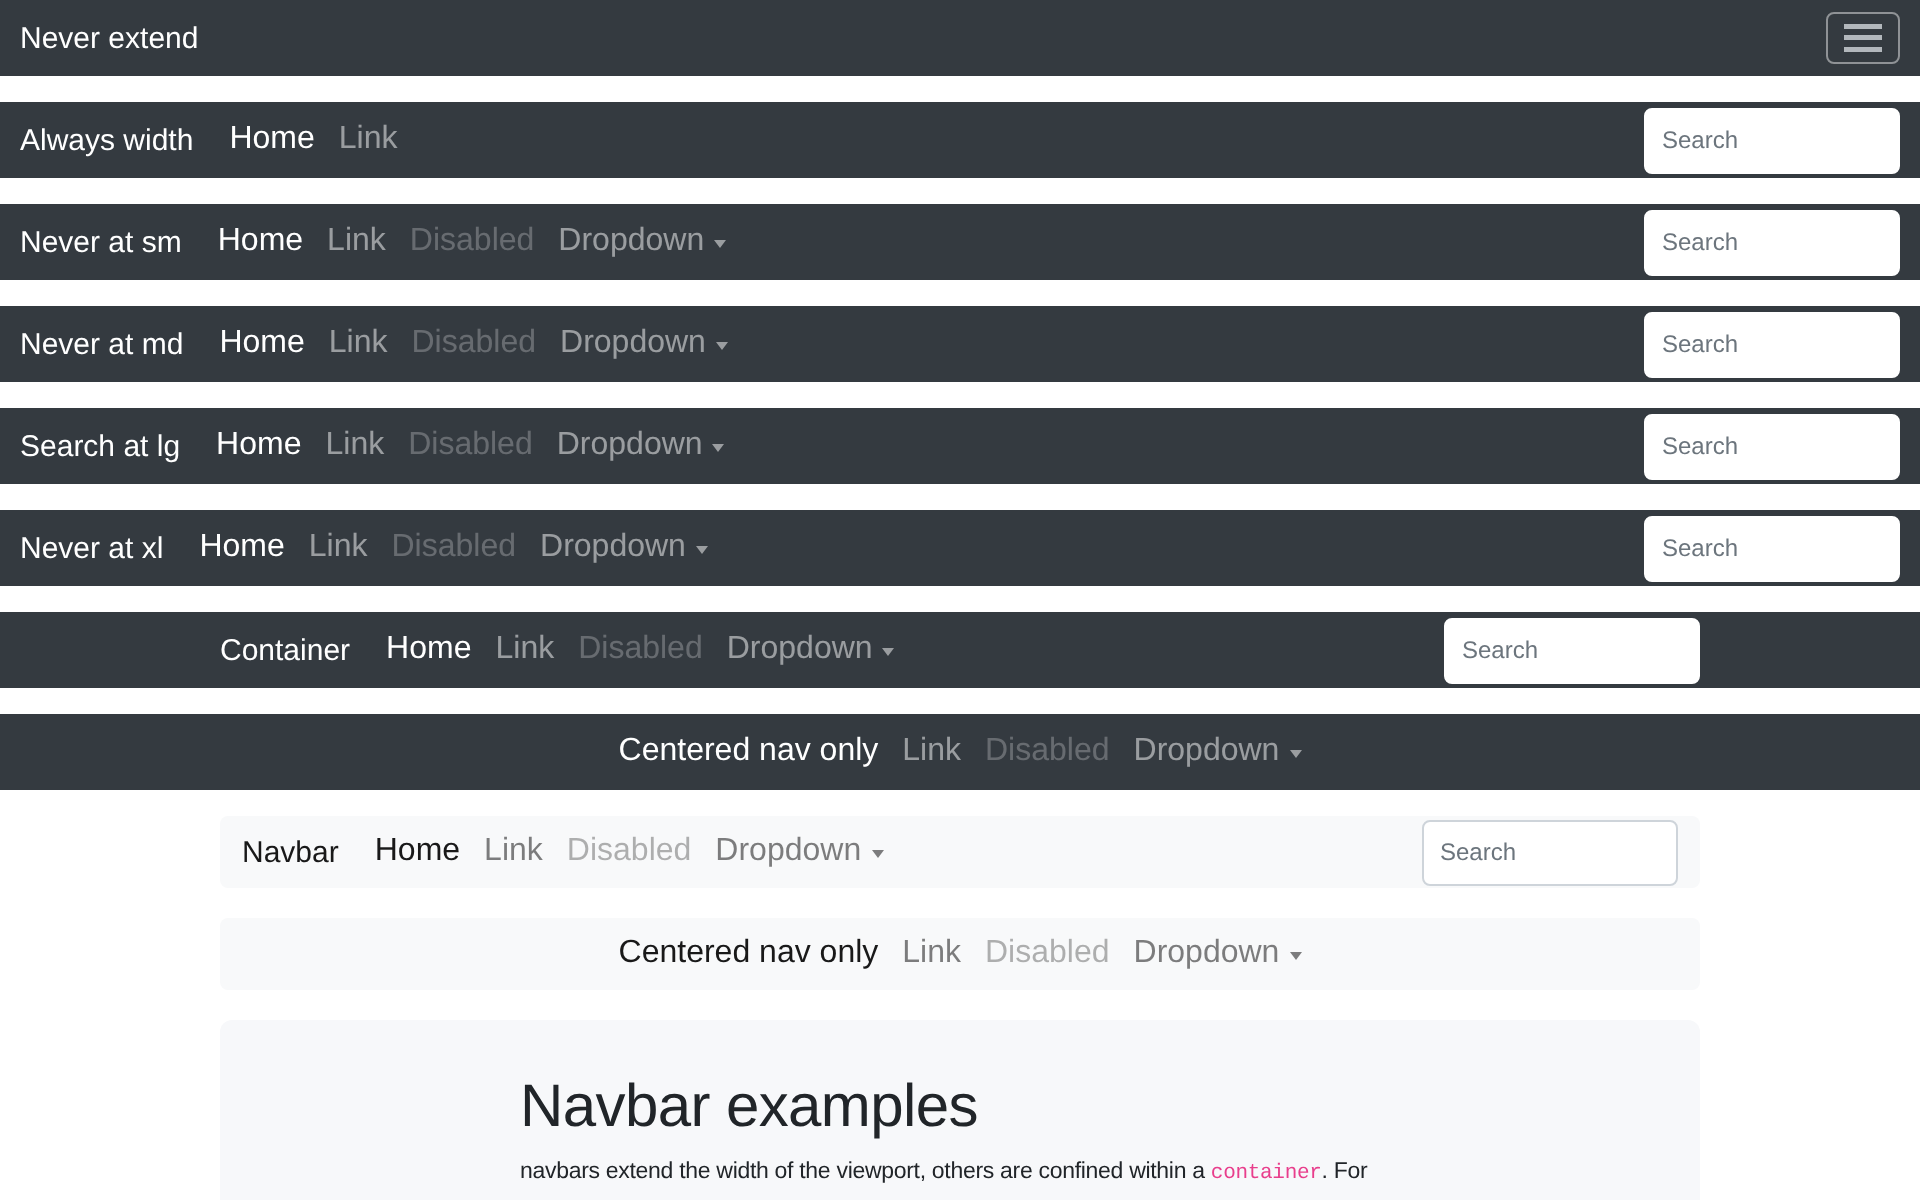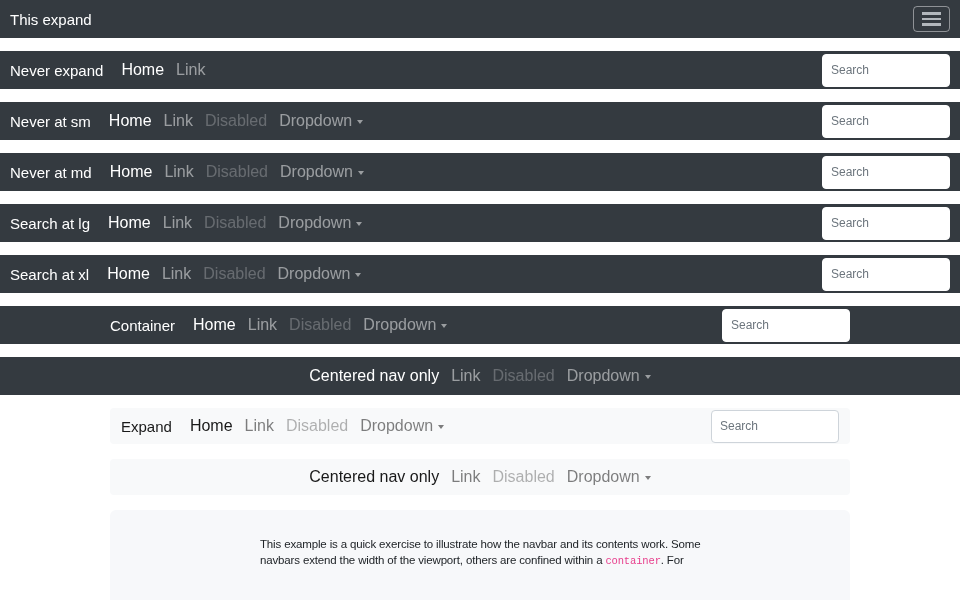--- a/index.html
+++ b/index.html
@@ -74,28 +74,28 @@
                color: #212529; margin: 0 0 6px; letter-spacing: -0.3px; }
   .pline { font-size: 11.5px; line-height: 16px; margin: 0;
            letter-spacing: -0.15px; white-space: nowrap; color: #212529; }
   code.inline-code { font-family: "Liberation Mono", monospace;
                      font-size: 10.5px; color: #e83e8c; }
 </style>
 </head>
 <body>
 
 <nav class="nb dark">
-  <a class="brand">This expand</a>
+  <a class="brand">Never extend</a>
   <button class="toggler">
     <span class="hamburger"></span>
   </button>
 </nav>
 
 <nav class="nb dark">
-  <a class="brand">Never expand</a>
+  <a class="brand">Always width</a>
   <ul class="nav">
     <li><a class="nl active">Home</a></li>
     <li><a class="nl">Link</a></li>
   </ul>
   <input type="text" class="search on-dark" placeholder="Search" style="">
 </nav>
 
 <nav class="nb dark">
   <a class="brand">Never at sm</a>
   <ul class="nav">
@@ -132,21 +132,21 @@
     <li><a class="nl disabled">Disabled</a></li>
     <li><a class="nl">
           <span>Dropdown</span>
           <span class="caret"></span>
         </a></li>
   </ul>
   <input type="text" class="search on-dark" placeholder="Search" style="">
 </nav>
 
 <nav class="nb dark">
-  <a class="brand">Search at xl</a>
+  <a class="brand">Never at xl</a>
   <ul class="nav">
     <li><a class="nl active">Home</a></li>
     <li><a class="nl">Link</a></li>
     <li><a class="nl disabled">Disabled</a></li>
     <li><a class="nl">
           <span>Dropdown</span>
           <span class="caret"></span>
         </a></li>
   </ul>
   <input type="text" class="search on-dark" placeholder="Search" style="">
@@ -176,21 +176,21 @@
     <li><a class="nl">
           <span>Dropdown</span>
           <span class="caret"></span>
         </a></li>
   </ul>
 </nav>
 
 <div class="container">
 
   <nav class="nb light">
-    <a class="brand">Expand</a>
+    <a class="brand">Navbar</a>
     <ul class="nav">
       <li><a class="nl active">Home</a></li>
       <li><a class="nl">Link</a></li>
       <li><a class="nl disabled">Disabled</a></li>
       <li><a class="nl">
             <span>Dropdown</span>
             <span class="caret"></span>
           </a></li>
     </ul>
     <input type="text" class="search on-light" placeholder="Search" style="">
@@ -203,18 +203,18 @@
       <li><a class="nl disabled">Disabled</a></li>
       <li><a class="nl">
             <span>Dropdown</span>
             <span class="caret"></span>
           </a></li>
     </ul>
   </nav>
 
   <div class="jumbotron">
     <div class="jcol">
-      <p class="pline">This example is a quick exercise to illustrate how the navbar and its contents work. Some</p>
+      <h1 class="page-h1">Navbar examples</h1>
       <p class="pline"><span>navbars extend the width of the viewport, others are confined within a </span><code class="inline-code">container</code><span>. For</span></p>
     </div>
   </div>
 
 </div>
 
 </body></html>

